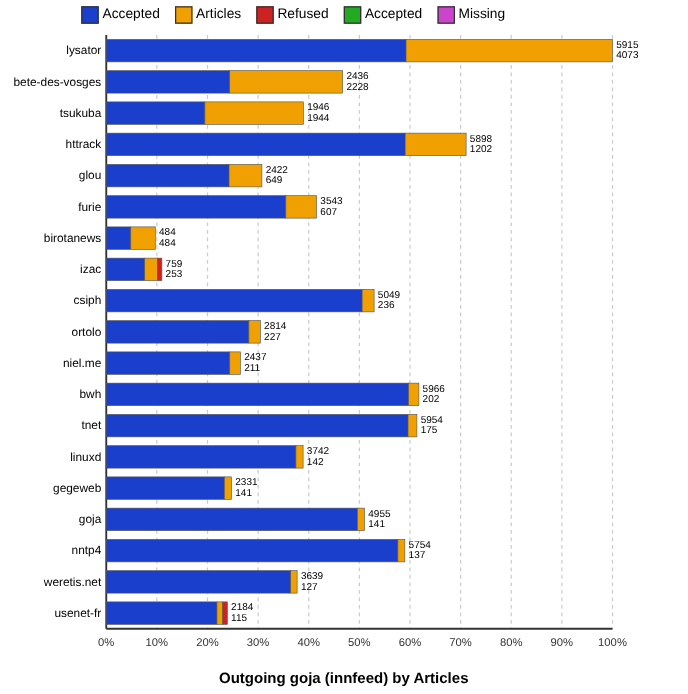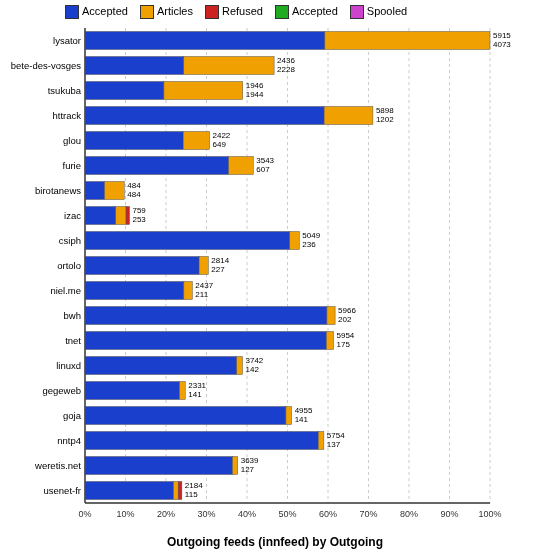--- a/index.html
+++ b/index.html
@@ -61,21 +61,21 @@
       <div class="legend-item">
         <div class="legend-color" style="background:#cc2222;"></div>
         <span>Refused</span>
       </div>
       <div class="legend-item">
         <div class="legend-color" style="background:#22aa22;"></div>
         <span>Accepted</span>
       </div>
       <div class="legend-item">
         <div class="legend-color" style="background:#cc44cc;"></div>
-        <span>Spooled</span>
+        <span>Missing</span>
       </div>
     </div>
 
   <svg id="main-chart" width="540" height="510" style="display:block; margin: 0 auto;">
   <line x1="80" y1="5" x2="80" y2="480" stroke="#333" stroke-width="1.5"></line>
       <text x="80" y="494" text-anchor="middle" font-size="9" fill="#333">0%</text>
       <line x1="120.5" y1="5" x2="120.5" y2="480" stroke="#ccc" stroke-width="1" stroke-dasharray="3,3"></line>
       <text x="120.5" y="494" text-anchor="middle" font-size="9" fill="#333">10%</text>
       <line x1="161" y1="5" x2="161" y2="480" stroke="#ccc" stroke-width="1" stroke-dasharray="3,3"></line>
       <text x="161" y="494" text-anchor="middle" font-size="9" fill="#333">20%</text>
@@ -188,14 +188,14 @@
       <text x="235.7062474969964" y="440.34" font-size="8" fill="#000">3639</text>
       <text x="235.7062474969964" y="448.8" font-size="8" fill="#000">127</text>
       <text x="76" y="470.5" text-anchor="end" font-size="9.5" fill="#000">usenet-fr</text>
       <rect x="80" y="458.5" width="88.55826992390868" height="18" fill="#1a3fcc" stroke="#555" stroke-width="0.5"></rect>
       <rect x="168.55826992390868" y="458.5" width="4.66309571485783" height="18" fill="#f0a000" stroke="#555" stroke-width="0.5"></rect>
       <rect x="173.2213656387665" y="458.5" width="3.6493792551061275" height="18" fill="#cc2222" stroke="#555" stroke-width="0.5"></rect>
       <text x="179.87074489387265" y="465.34" font-size="8" fill="#000">2184</text>
       <text x="179.87074489387265" y="473.8" font-size="8" fill="#000">115</text>
     </svg>
 
-  <div class="chart-title">Outgoing feeds (innfeed) by Outgoing</div>
+  <div class="chart-title">Outgoing goja (innfeed) by Articles</div>
 </div>
 
 </body></html>

